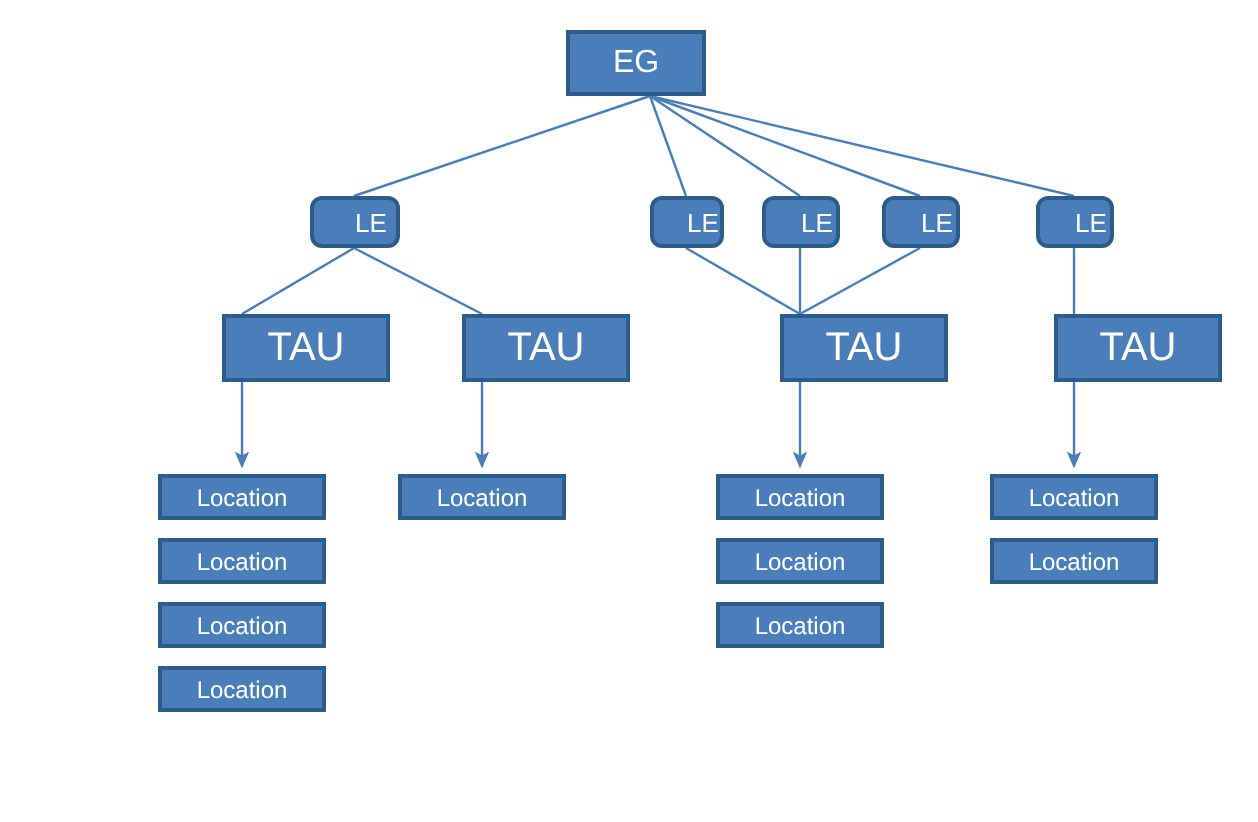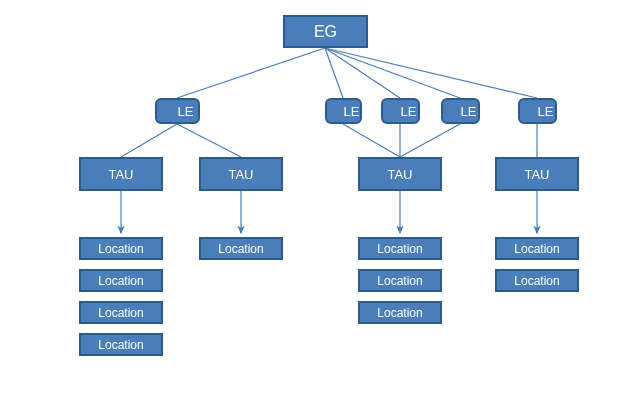--- a/index.html
+++ b/index.html
@@ -43,21 +43,22 @@
     font-size: 16px;
   }
   .node-le {
     border-radius: 6px;
     border-width: 2px;
     font-size: 13px;
     padding-left: 16px;
   }
   .node-tau {
     border-width: 2px;
-    font-size: 13px;
+    font-size: 20px;
+    margin-left: 32px;
   }
   .node-location {
     border-width: 2px;
     font-size: 12px;
     align-items: center;
   }
 </style>
 </head>
 <body>
 
@@ -84,21 +85,21 @@
         <line x1="537" y1="124" x2="537" y2="157" stroke="#4a7ebb" stroke-width="1.2"></line>
       </g>
     <g id="g-tau-loc">
         <line x1="121" y1="191" x2="121" y2="233" stroke="#4a7ebb" stroke-width="1.2" marker-end="url(#arrowhead)"></line>
         <line x1="241" y1="191" x2="241" y2="233" stroke="#4a7ebb" stroke-width="1.2" marker-end="url(#arrowhead)"></line>
         <line x1="400" y1="191" x2="400" y2="233" stroke="#4a7ebb" stroke-width="1.2" marker-end="url(#arrowhead)"></line>
         <line x1="537" y1="191" x2="537" y2="233" stroke="#4a7ebb" stroke-width="1.2" marker-end="url(#arrowhead)"></line>
       </g>
   </svg>
 
-  <div id="node-root" class="node node-eg" style="left: 283px; top: 15px; width: 85px; height: 33px;">
+  <div id="node-root" class="node node-eg" style="left: 283px; top: 15px; width: 70px; height: 33px;">
     <span>EG</span>
   </div>
 
   <div id="layer-le">
       <div class="node node-le" style="left: 155px; top: 98px; width: 45px; height: 26px;">
         <span>LE</span>
       </div>
       <div class="node node-le" style="left: 325px; top: 98px; width: 37px; height: 26px;">
         <span>LE</span>
       </div>

